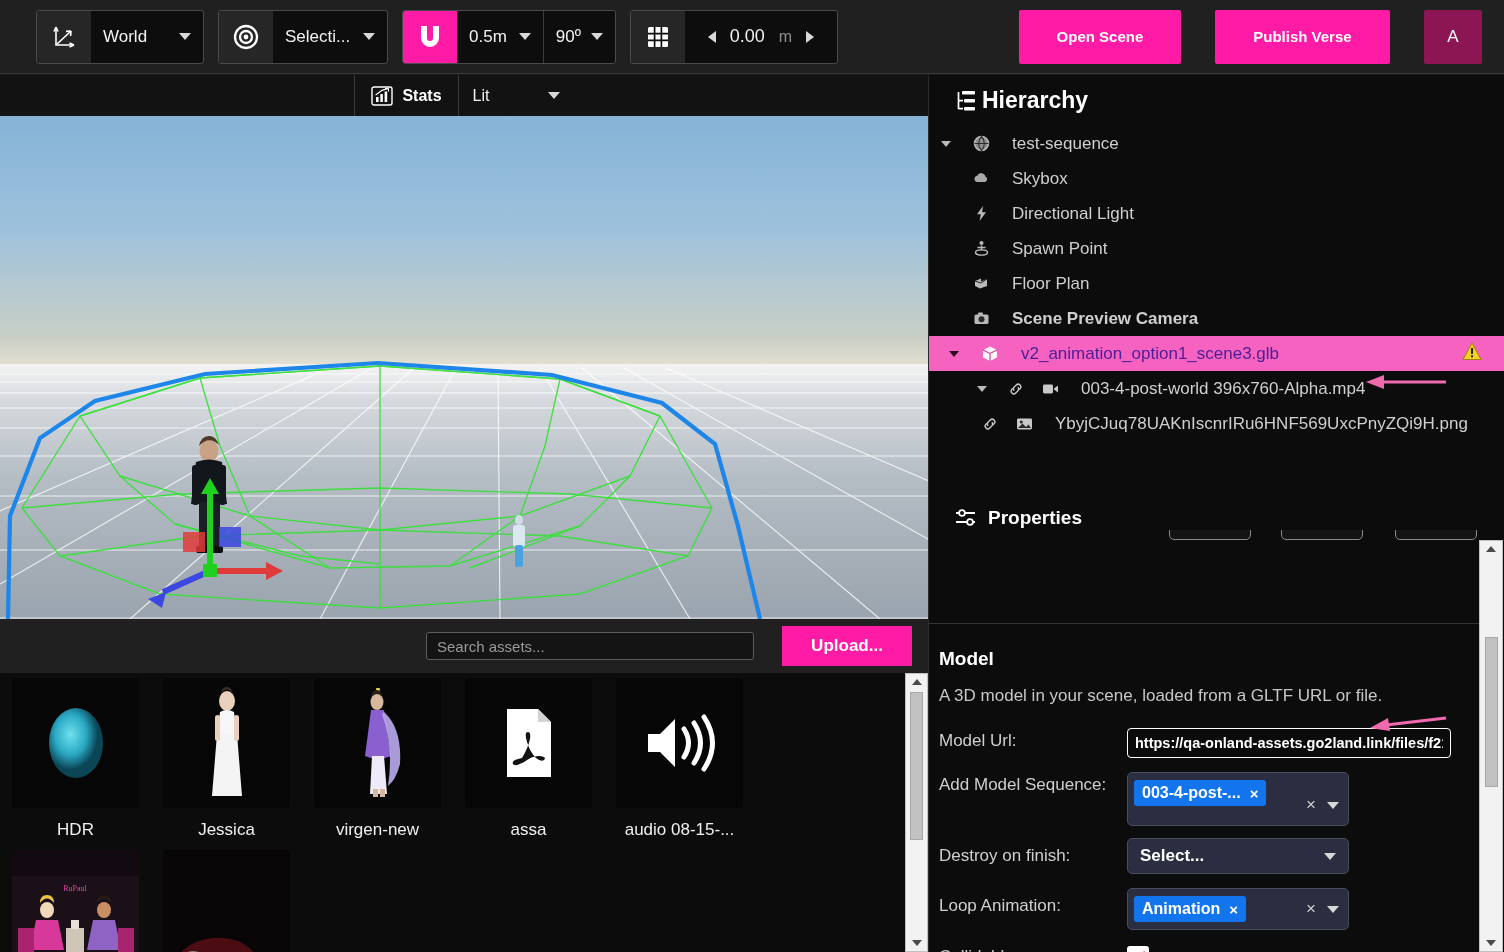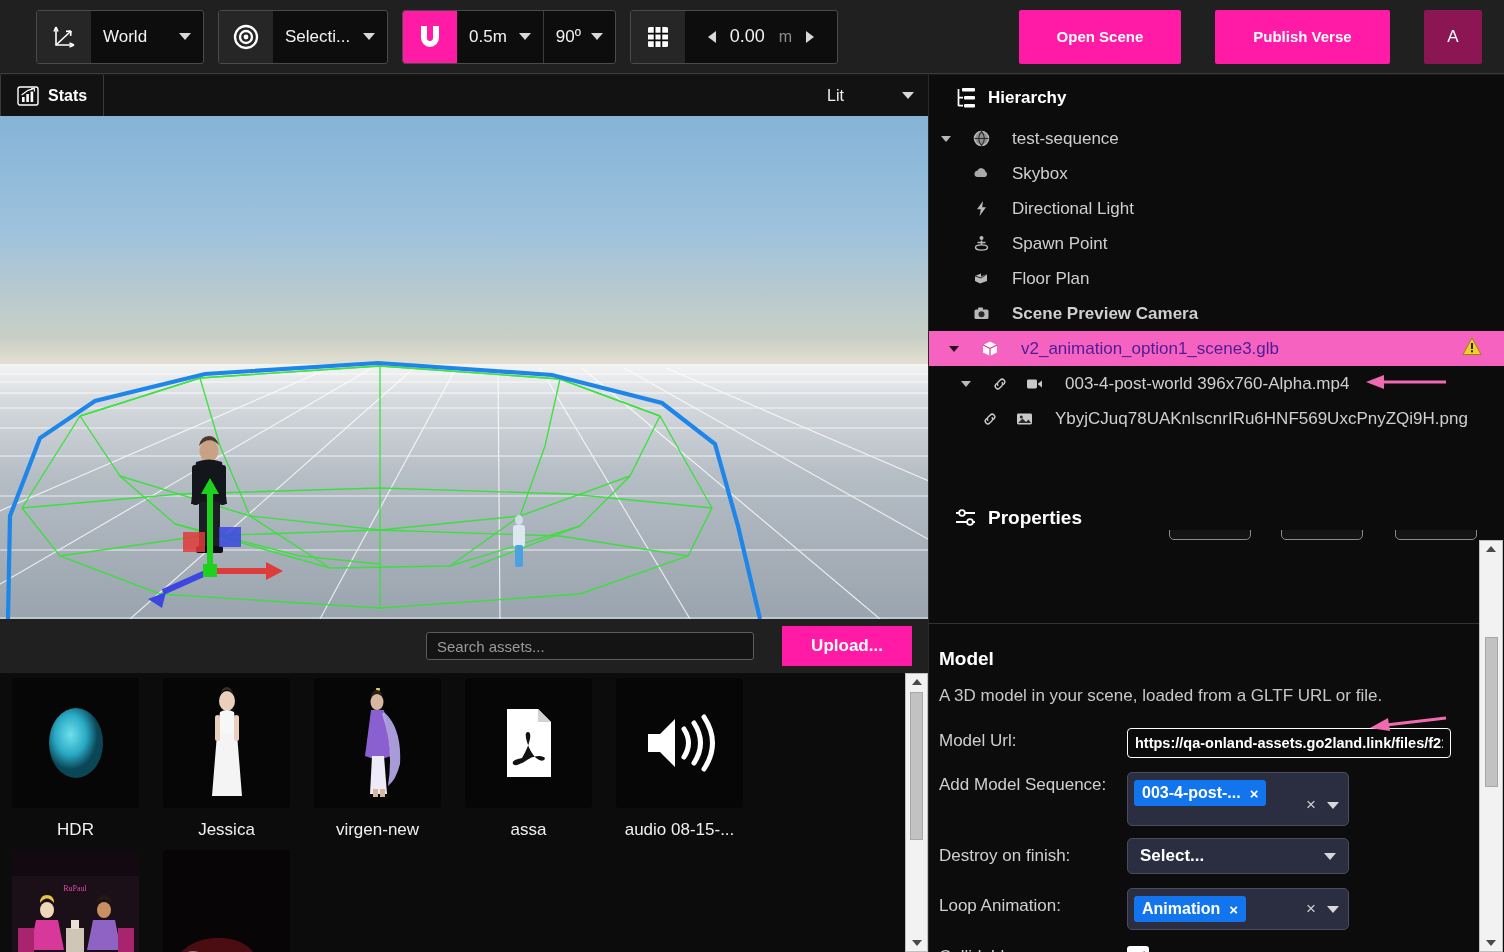--- a/index.html
+++ b/index.html
@@ -50,21 +50,21 @@
   }
   .avatar {
     width: 58px; height: 54px; background: #8c1654; color: #fff;
     display: flex; align-items: center; justify-content: center;
     font-size: 17px; border-radius: 2px; cursor: pointer;
   }
 
   
   .vp-bar {
     position: absolute; left: 0; top: 75px; width: 928px; height: 41px;
-    background: #121212; display: flex; align-items: center; justify-content: space-between;
+    background: #121212; display: flex; align-items: center; justify-content: center;
   }
   .vp-stats {
     display: flex; align-items: center; gap: 9px; height: 41px; padding: 0 16px;
     border-left: 1px solid #3a3a3a; border-right: 1px solid #3a3a3a;
     font-weight: bold; font-size: 16px; color: #fff; cursor: pointer;
   }
   .vp-lit {
     display: flex; align-items: center; height: 41px; width: 115px;
     padding: 0 14px; font-size: 16px; color: #efefef; cursor: pointer;
     justify-content: space-between;
@@ -115,22 +115,22 @@
     position: relative;
   }
   .asset-label { margin-top: 12px; font-size: 17px; color: #f0f0f0; }
 
   
   .rpanel {
     position: absolute; left: 928px; top: 75px; width: 576px; height: 877px;
     background: #0c0c0c; border-left: 1px solid #2a2a2a;
   }
   .panel-head {
-    display: flex; align-items: center; gap: 11px;
-    padding: 12px 0 12px 26px; font-size: 17px; font-weight: bold; color: #fff;
+    display: flex; align-items: center; gap: 5px;
+    padding: 12px 0 12px 26px; font-size: 23px; font-weight: bold; color: #fff;
   }
   .tree-row {
     display: flex; align-items: center; height: 35px; gap: 22px;
     font-size: 17px; color: #cfcfcf; cursor: pointer; position: relative;
   }
   .tree-row.selected { background: #f562c0; color: #4c1d95; font-weight: 500; }
   .twisty {
     width: 0; height: 0; border-left: 5px solid transparent; border-right: 5px solid transparent;
     border-top: 6px solid #b9b9b9; flex: 0 0 auto;
   }
@@ -567,21 +567,21 @@
         <span>v2_animation_option1_scene3.glb</span>
         <span style="position:absolute;right:22px;">
           <svg width="20" height="19" viewBox="0 0 20 19">
             <path d="M10 1 L19 17.5 L1 17.5 Z" fill="#f2d024" stroke="#9e8209" stroke-width="1"></path>
             <rect x="9" y="6" width="2" height="6" fill="#2a2000"></rect>
             <rect x="9" y="13.3" width="2" height="2" fill="#2a2000"></rect>
           </svg>
         </span>
       </div>
 
-      <div class="tree-row" style="padding-left:32px;">
+      <div class="tree-row" style="padding-left:48px;">
         <span class="twisty"></span>
         <svg width="14" height="14" viewBox="0 0 14 14">
           <path d="M5.2 8.8 a2.6 2.6 0 0 1 0 -3.7 L7.3 3 a2.6 2.6 0 0 1 3.7 3.7 L10 7.7" stroke="#c9c9c9" stroke-width="1.4" fill="none"></path>
           <path d="M8.8 5.2 a2.6 2.6 0 0 1 0 3.7 L6.7 11 a2.6 2.6 0 0 1 -3.7 -3.7 L4 6.3" stroke="#c9c9c9" stroke-width="1.4" fill="none"></path>
         </svg>
         <svg width="17" height="14" viewBox="0 0 17 14" style="margin-left:-3px;">
           <rect x="1" y="2.5" width="10" height="9" rx="1.4" fill="#c9c9c9"></rect>
           <path d="M12 6.5 L16 3.5 L16 10.5 L12 7.5 Z" fill="#c9c9c9"></path>
         </svg>
         <span>003-4-post-world 396x760-Alpha.mp4</span>

